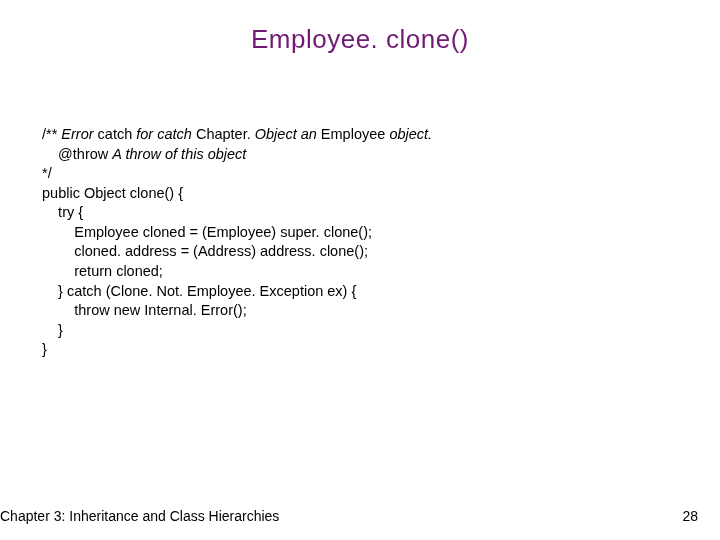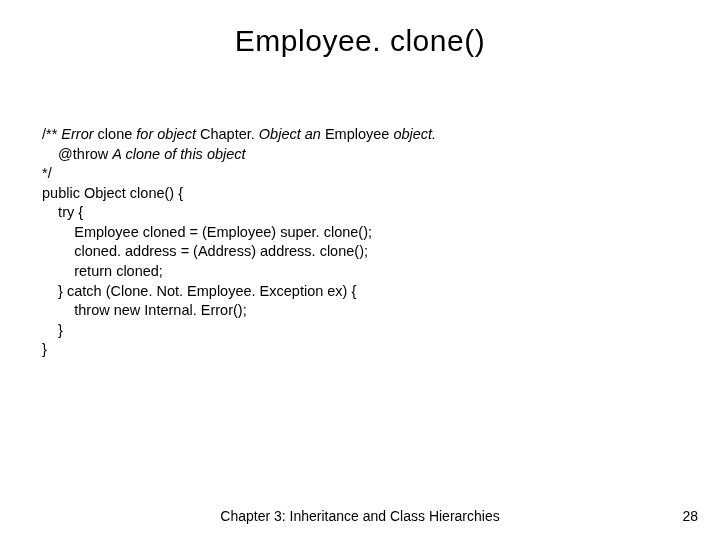--- a/index.html
+++ b/index.html
@@ -6,23 +6,23 @@
   body {
     width: 720px;
     height: 540px;
     background: #ffffff;
     font-family: Arial, Helvetica, sans-serif;
     position: relative;
     overflow: hidden;
   }
   .slide-title {
     text-align: center;
-    font-size: 30px;
+    font-size: 26px;
     font-weight: 400;
-    color: #000000;
+    color: #701a75;
     padding-top: 24px;
     letter-spacing: 0.5px;
   }
   .code-block {
     position: absolute;
     top: 125px;
     left: 42px;
     font-family: Verdana, Geneva, sans-serif;
     font-size: 14.5px;
     line-height: 1.35;
@@ -32,36 +32,36 @@
   .code-block .italic { font-style: italic; }
   .footer {
     position: absolute;
     bottom: 16px;
     left: 0;
     width: 100%;
     font-size: 14px;
     color: #000;
   }
   .footer-text {
-    text-align: center;
+    text-align: left;
   }
   .page-number {
     position: absolute;
     right: 22px;
     bottom: 0;
     font-size: 14px;
   }
 </style>
 </head>
 <body>
 
 <h1 class="slide-title">Employee. clone()</h1>
 
-<div class="code-block"><span>/** </span><span class="italic">Error </span><span>clone </span><span class="italic">for object </span><span>Chapter. </span><span class="italic">Object an </span><span>Employee </span><span class="italic">object.</span>
-<span>    @throw </span><span class="italic">A clone of this object</span>
+<div class="code-block"><span>/** </span><span class="italic">Error </span><span>catch </span><span class="italic">for catch </span><span>Chapter. </span><span class="italic">Object an </span><span>Employee </span><span class="italic">object.</span>
+<span>    @throw </span><span class="italic">A throw of this object</span>
 <span>*/</span>
 <span>public Object clone() {</span>
 <span>    try {</span>
 <span>        Employee cloned = (Employee) super. clone();</span>
 <span>        cloned. address = (Address) address. clone();</span>
 <span>        return cloned;</span>
 <span>    } catch (Clone. Not. Employee. Exception ex) {</span>
 <span>        throw new Internal. Error();</span>
 <span>    }</span>
 <span>}</span></div>

